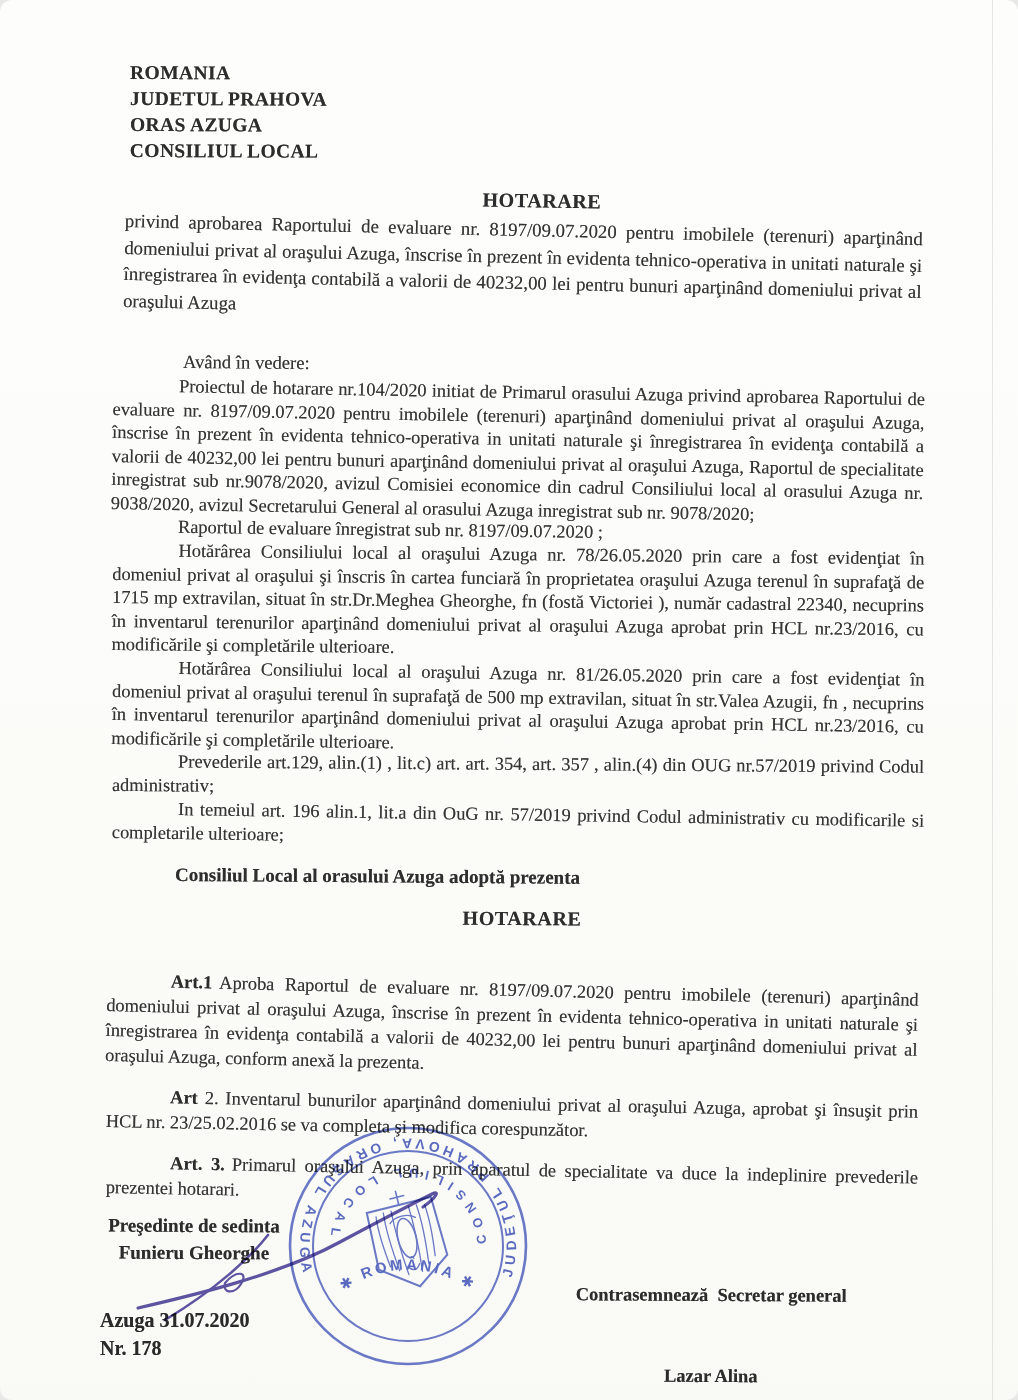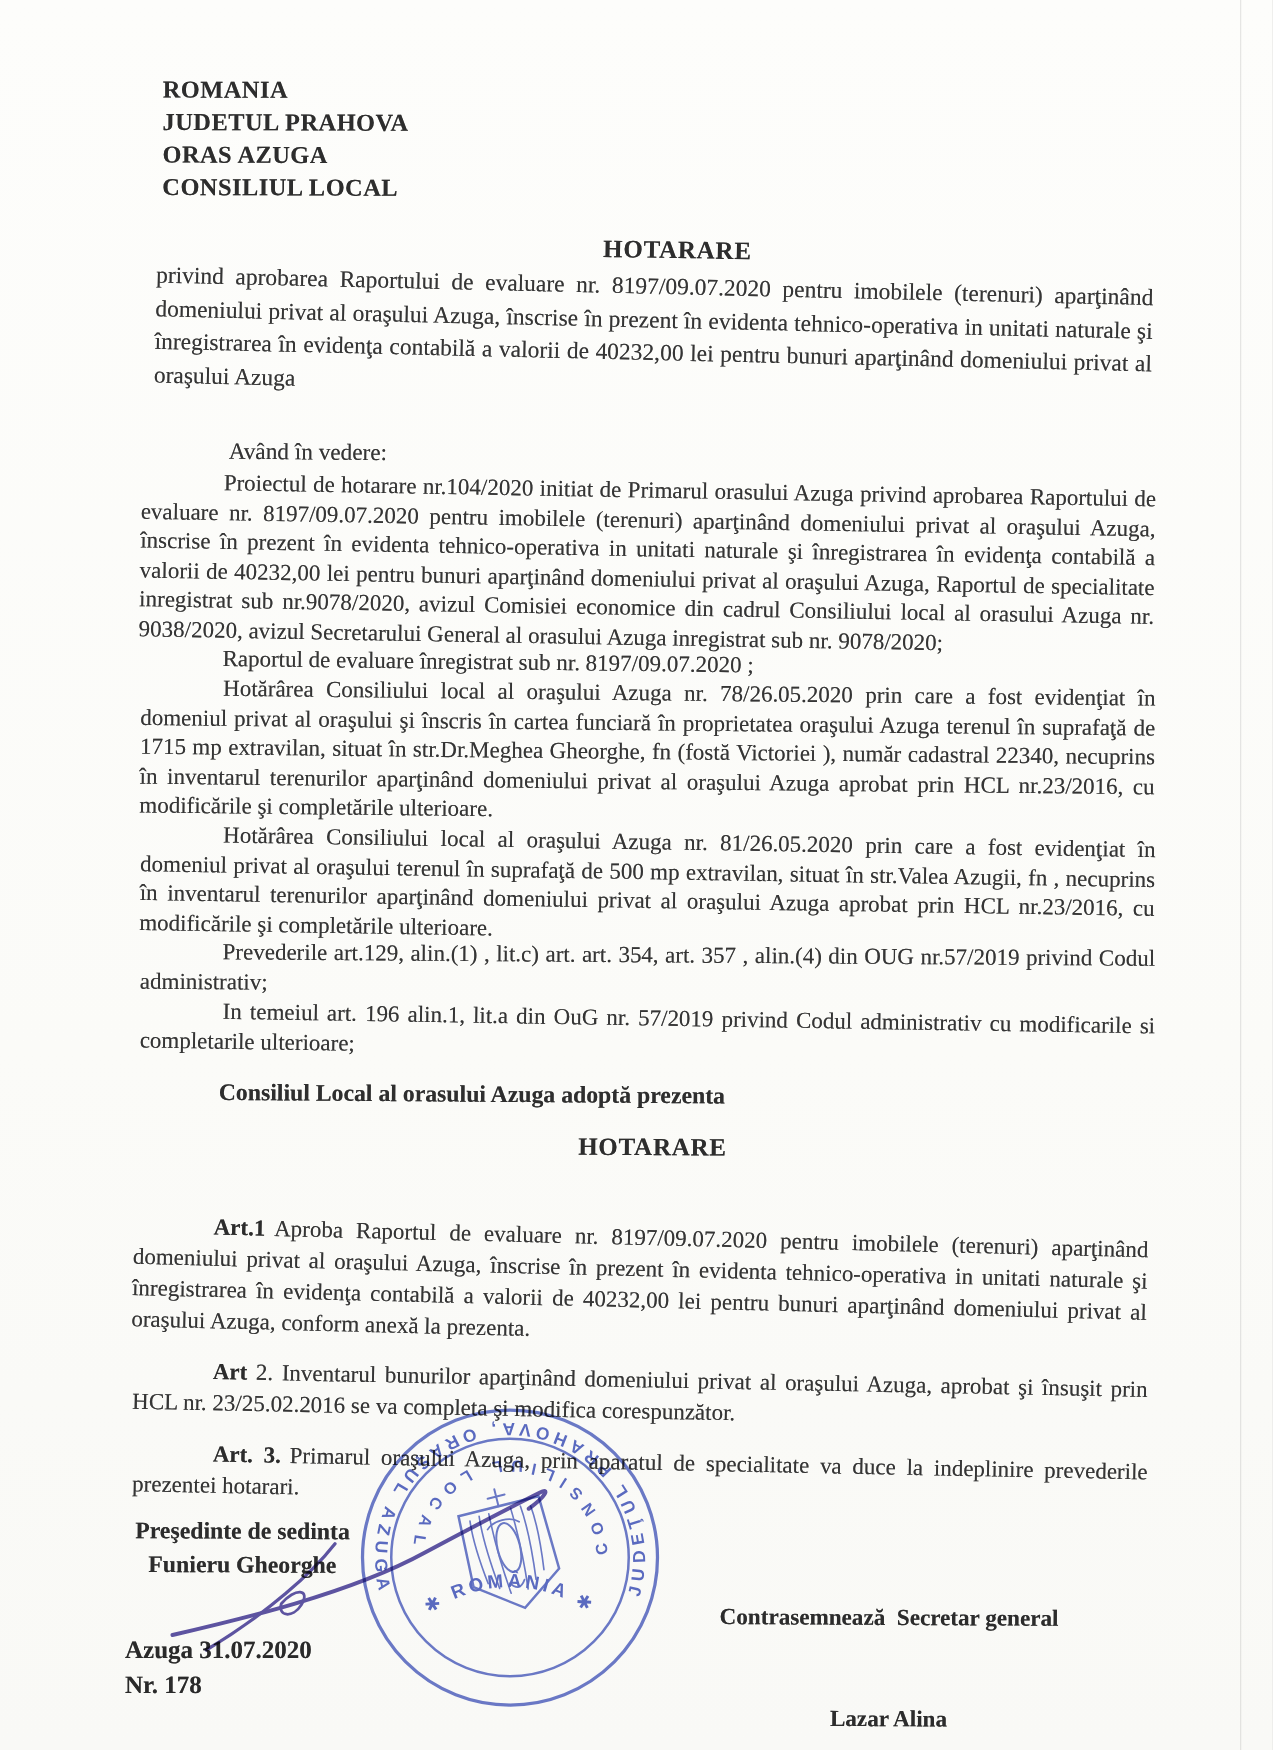--- a/index.html
+++ b/index.html
@@ -6,20 +6,21 @@
   html,body { background:#e8e8e6; }
   .page {
     position: relative;
     width: 1018px; height: 1400px;
     margin: 0 auto;
     background: linear-gradient(180deg,#fdfdfb 0%, #fbfbf8 60%, #f9f9f6 100%);
     overflow: hidden;
     font-family: "Liberation Serif", "DejaVu Serif", serif;
     color: #353535;
     padding: 60px 98px 0 100px;
+    border-radius: 12px;
   }
   .blk { transform-origin: left center; }
   .hdr { font-weight: bold; font-size: 19.5px; line-height: 26px; letter-spacing: .4px; color:#2d2d2d; margin-left: 30px; }
   .title { font-weight: bold; font-size: 20px; letter-spacing: .6px; color:#2d2d2d; text-align: center; line-height: 24px; }
   .t1 { margin-top: 18px; position: relative; left: 32px; }
   .t2 { margin-top: 18px; position: relative; left: 12px; }
   .subject { font-size: 18.8px; line-height: 26.5px; text-align: justify; width: 798px; margin-left: 24px; margin-top: 2px; }
   .avand { font-size: 18.6px; margin-left: 83px; margin-top: 36px; line-height: 24px; }
   .recital { font-size: 18.4px; line-height: 23.5px; text-align: justify; width: 812px; margin-left: 12px; text-indent: 66px; }
   .adopt { font-weight: bold; font-size: 19px; margin-left: 75px; margin-top: 20px; color:#2e2e2e; }

